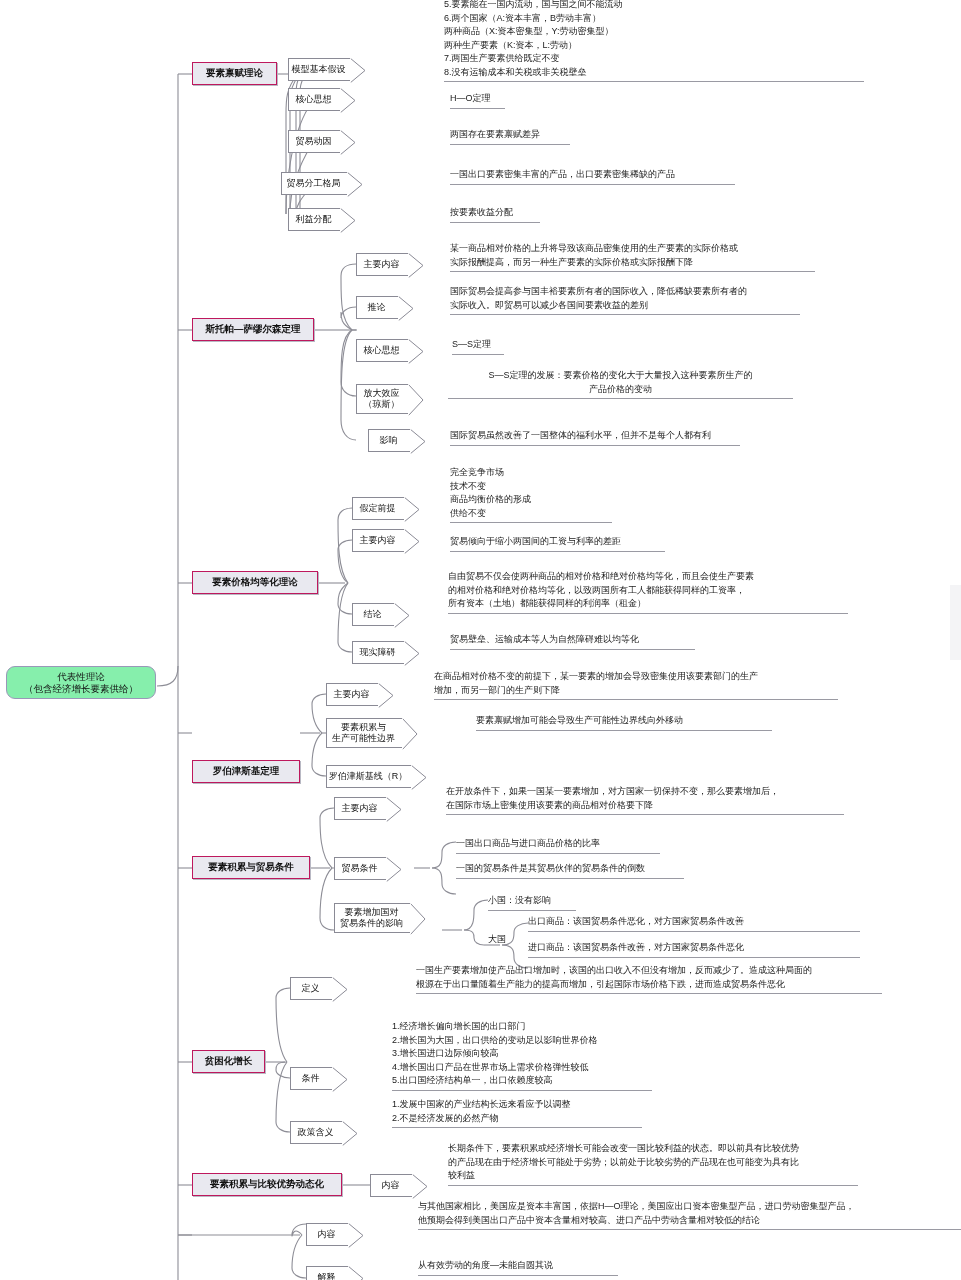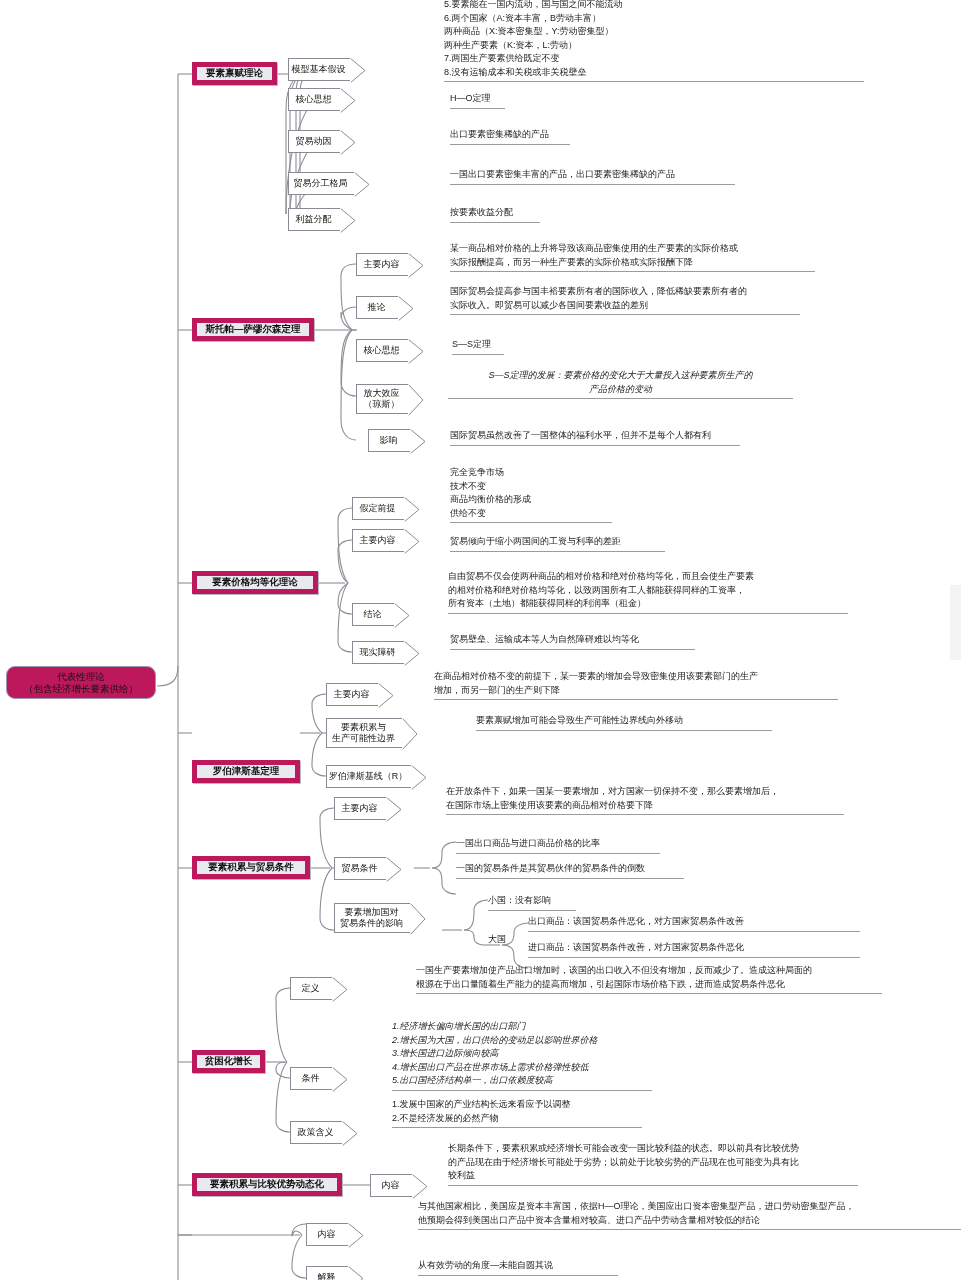--- a/index.html
+++ b/index.html
@@ -21,37 +21,37 @@
     left:0;top:0;
     width:961px;height:1280px;
     pointer-events:none;
   }
   #wires path{fill:none;stroke:#8d8d96;stroke-width:1.1;}
 
   
   .root-node{
     position:absolute;
     box-sizing:border-box;
-    background:#be185d;
+    background:#86efac;
     border:1px solid #9a97b8;
     border-radius:9px;
     text-align:center;
     line-height:1.22;
     padding:4px 7px;
     font-size:9.5px;
     color:#111;
     white-space:pre-line;
   }
 
   
   .l2-node{
     position:absolute;
     box-sizing:border-box;
     background:#e9e9f0;
-    border:5px solid #be185d;
+    border:1px solid #be185d;
     box-shadow:1px 1px 0 #b9b9c4;
     text-align:center;
     font-size:9.5px;
     font-weight:bold;
     color:#111;
     line-height:1.15;
     display:flex;
     align-items:center;
     justify-content:center;
     padding:0 5px;
@@ -221,23 +221,23 @@
   </div>
   <div class="leaf" style="left:450px; top:92px; width:55px;">H—O定理</div>
 
   <div class="l3-node" style="left:288px; top:130px; width:52px; height:23px;">
     <span>贸易动因</span>
     <svg class="l3-tip-svg" width="16" height="25" viewBox="0 0 16 25">
       <path d="M0 0 L15 12.5 L0 25" fill="#fff" stroke="#8a8a95" stroke-width="1"></path>
       <path d="M0 0 L0 25" stroke="#fff" stroke-width="1.6"></path>
     </svg>
   </div>
-  <div class="leaf" style="left:450px; top:128px; width:120px;">出口要素密集稀缺的产品</div>
-
-  <div class="l3-node" style="left:288px; top:172px; width:66px; height:23px;">
+  <div class="leaf" style="left:450px; top:128px; width:120px;">两国存在要素禀赋差异</div>
+
+  <div class="l3-node" style="left:281px; top:172px; width:66px; height:23px;">
     <span>贸易分工格局</span>
     <svg class="l3-tip-svg" width="16" height="25" viewBox="0 0 16 25">
       <path d="M0 0 L15 12.5 L0 25" fill="#fff" stroke="#8a8a95" stroke-width="1"></path>
       <path d="M0 0 L0 25" stroke="#fff" stroke-width="1.6"></path>
     </svg>
   </div>
   <div class="leaf" style="left:450px; top:168px; width:285px;">一国出口要素密集丰富的产品，出口要素密集稀缺的产品</div>
 
   <div class="l3-node" style="left:288px; top:208px; width:52px; height:23px;">
     <span>利益分配</span>
@@ -280,21 +280,21 @@
   <div class="leaf" style="left:452px; top:338px; width:52px;">S—S定理</div>
 
   <div class="l3-node" style="left:356px; top:384px; width:52px; height:30px;">
     <span>放大效应
 （琼斯）</span>
     <svg class="l3-tip-svg" width="16" height="32" viewBox="0 0 16 32">
       <path d="M0 0 L15 16 L0 32" fill="#fff" stroke="#8a8a95" stroke-width="1"></path>
       <path d="M0 0 L0 32" stroke="#fff" stroke-width="1.6"></path>
     </svg>
   </div>
-  <div class="leaf center" style="left:448px; top:369px; width:345px;font-style:italic;">S—S定理的发展：要素价格的变化大于大量投入这种要素所生产的
+  <div class="leaf center" style="left:448px; top:369px; width:345px;">S—S定理的发展：要素价格的变化大于大量投入这种要素所生产的
 产品价格的变动</div>
 
   <div class="l3-node" style="left:368px; top:429px; width:42px; height:23px;">
     <span>影响</span>
     <svg class="l3-tip-svg" width="16" height="25" viewBox="0 0 16 25">
       <path d="M0 0 L15 12.5 L0 25" fill="#fff" stroke="#8a8a95" stroke-width="1"></path>
       <path d="M0 0 L0 25" stroke="#fff" stroke-width="1.6"></path>
     </svg>
   </div>
   <div class="leaf" style="left:450px; top:429px; width:290px;">国际贸易虽然改善了一国整体的福利水平，但并不是每个人都有利</div>
@@ -419,21 +419,21 @@
   <div class="leaf" style="left:392px; top:964px; width:466px;margin-left:24px;">一国生产要素增加使产品出口增加时，该国的出口收入不但没有增加，反而减少了。造成这种局面的
 根源在于出口量随着生产能力的提高而增加，引起国际市场价格下跌，进而造成贸易条件恶化</div>
 
   <div class="l3-node" style="left:290px; top:1067px; width:42px; height:23px;">
     <span>条件</span>
     <svg class="l3-tip-svg" width="16" height="25" viewBox="0 0 16 25">
       <path d="M0 0 L15 12.5 L0 25" fill="#fff" stroke="#8a8a95" stroke-width="1"></path>
       <path d="M0 0 L0 25" stroke="#fff" stroke-width="1.6"></path>
     </svg>
   </div>
-  <div class="leaf" style="left:392px; top:1020px; width:260px;font-style:italic;">1.经济增长偏向增长国的出口部门
+  <div class="leaf" style="left:392px; top:1020px; width:260px;">1.经济增长偏向增长国的出口部门
 2.增长国为大国，出口供给的变动足以影响世界价格
 3.增长国进口边际倾向较高
 4.增长国出口产品在世界市场上需求价格弹性较低
 5.出口国经济结构单一，出口依赖度较高</div>
 
   <div class="l3-node" style="left:290px; top:1121px; width:52px; height:23px;">
     <span>政策含义</span>
     <svg class="l3-tip-svg" width="16" height="25" viewBox="0 0 16 25">
       <path d="M0 0 L15 12.5 L0 25" fill="#fff" stroke="#8a8a95" stroke-width="1"></path>
       <path d="M0 0 L0 25" stroke="#fff" stroke-width="1.6"></path>

